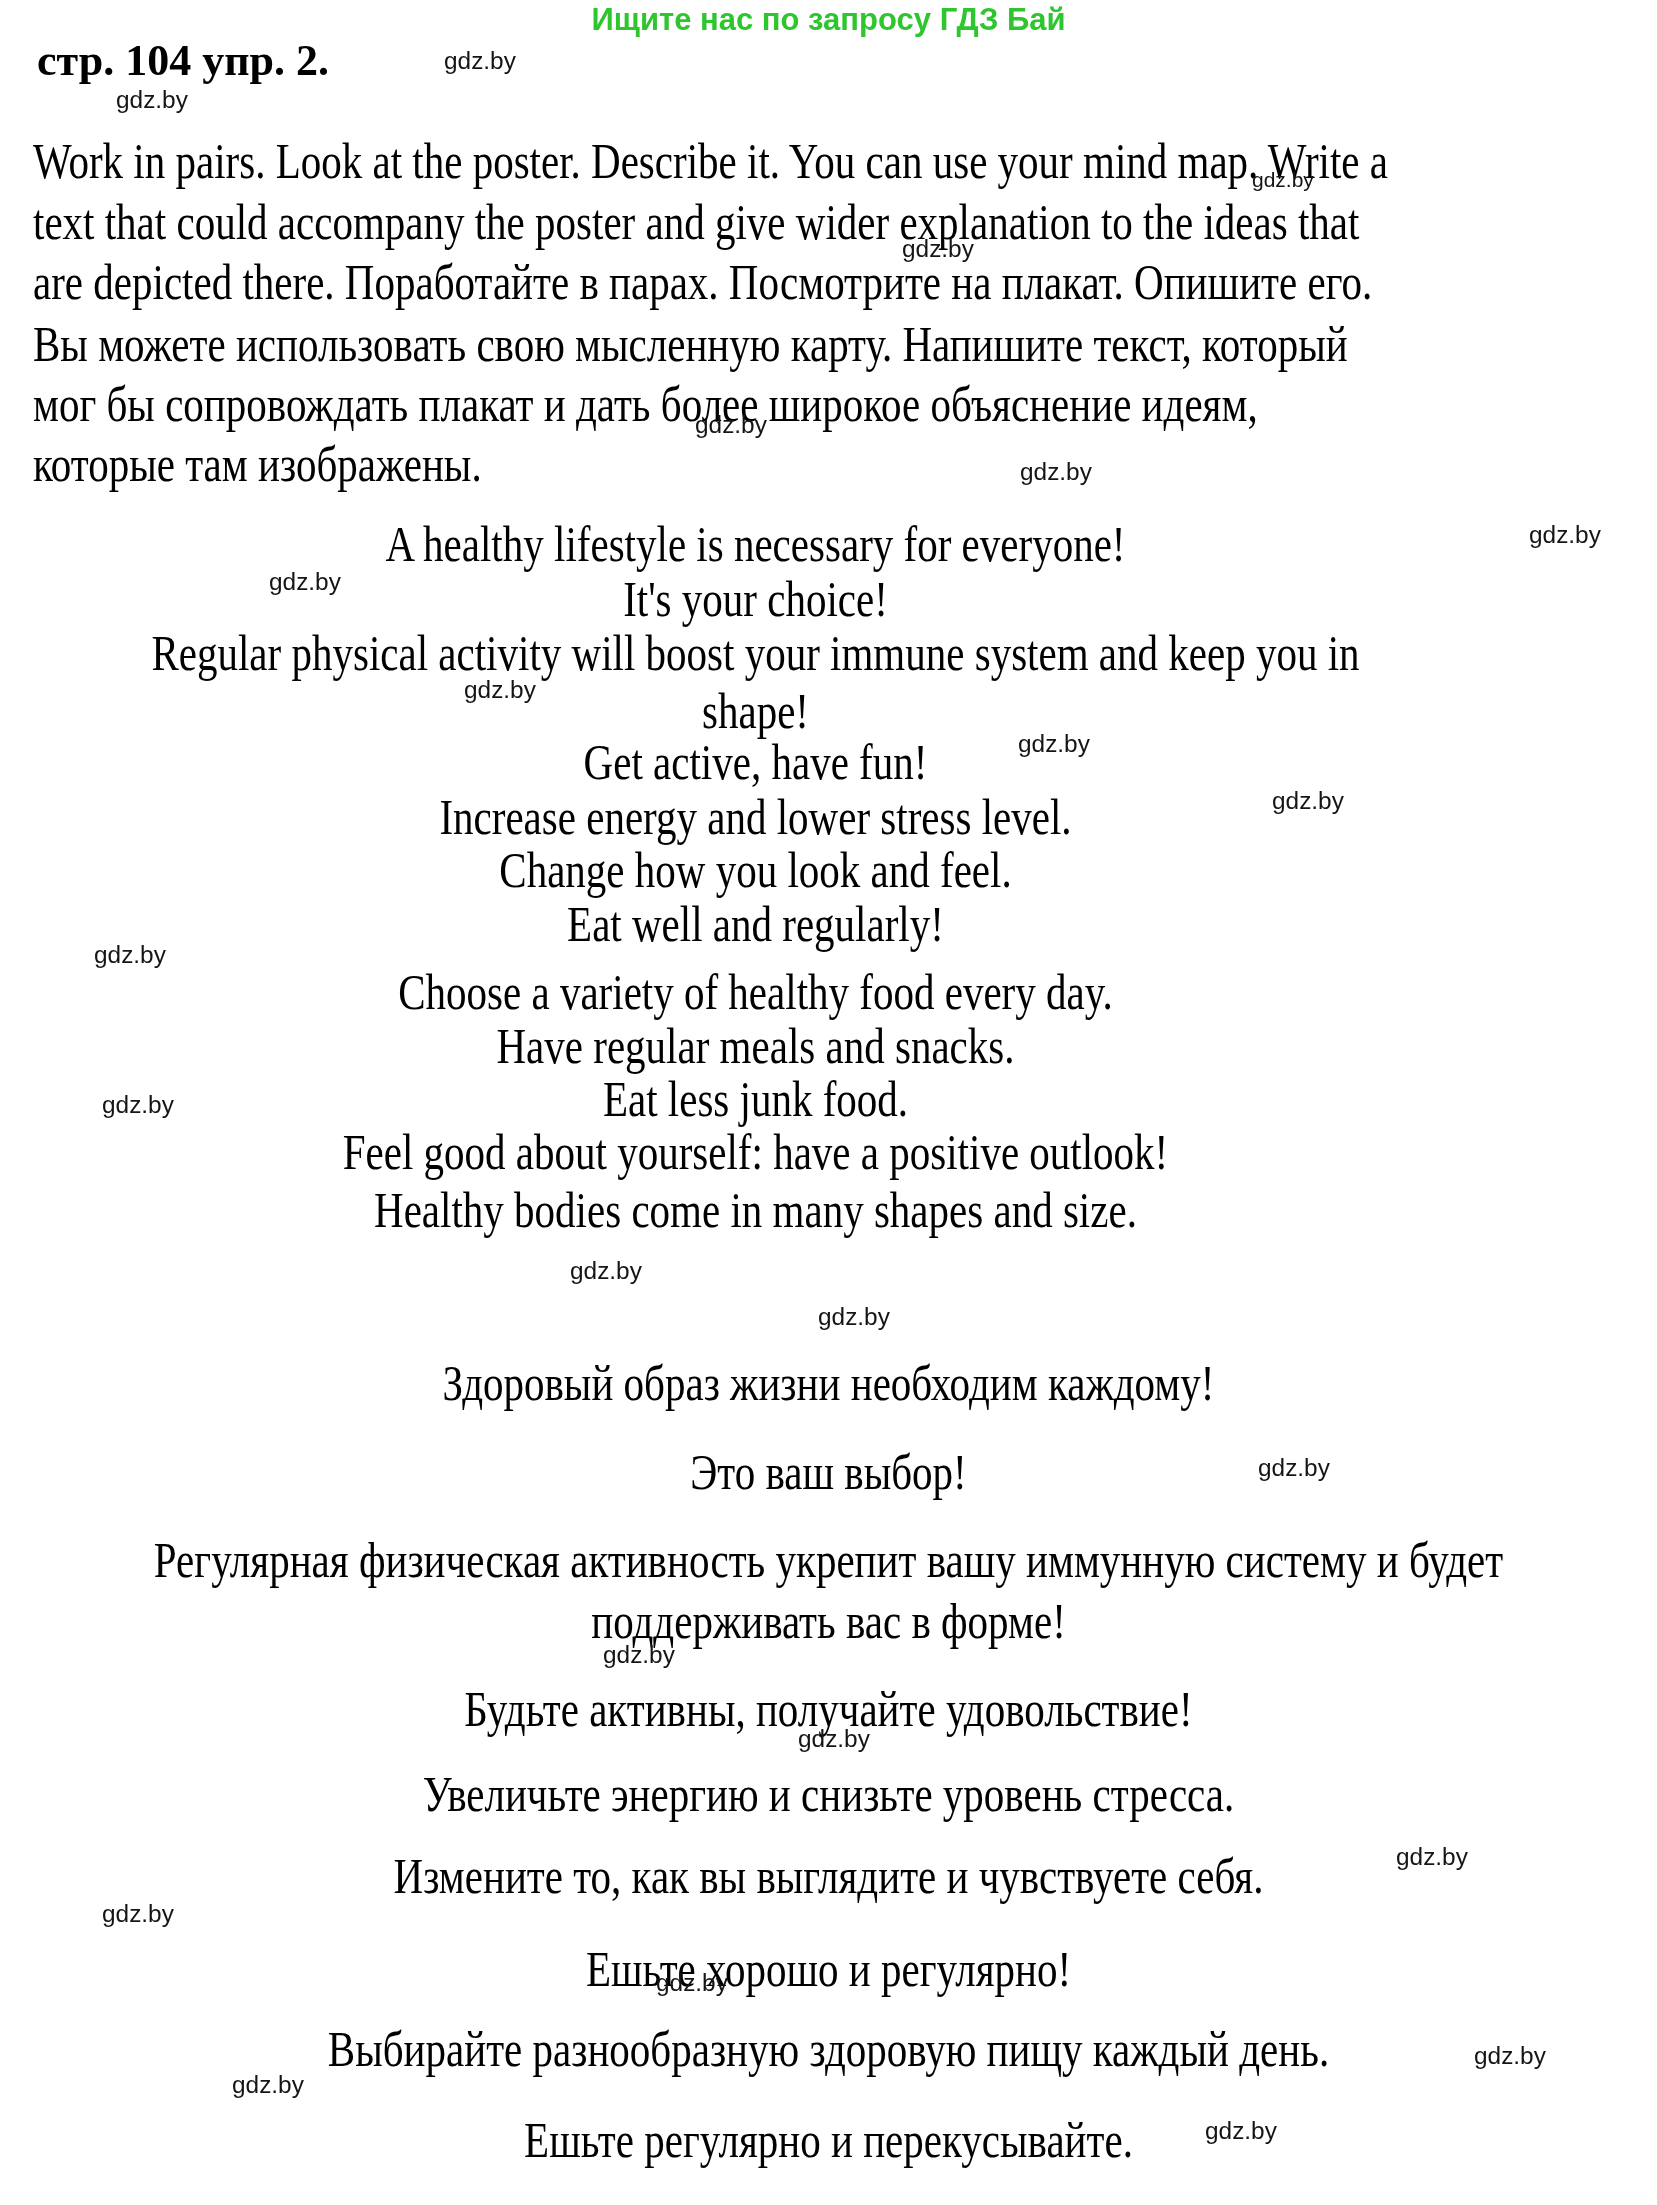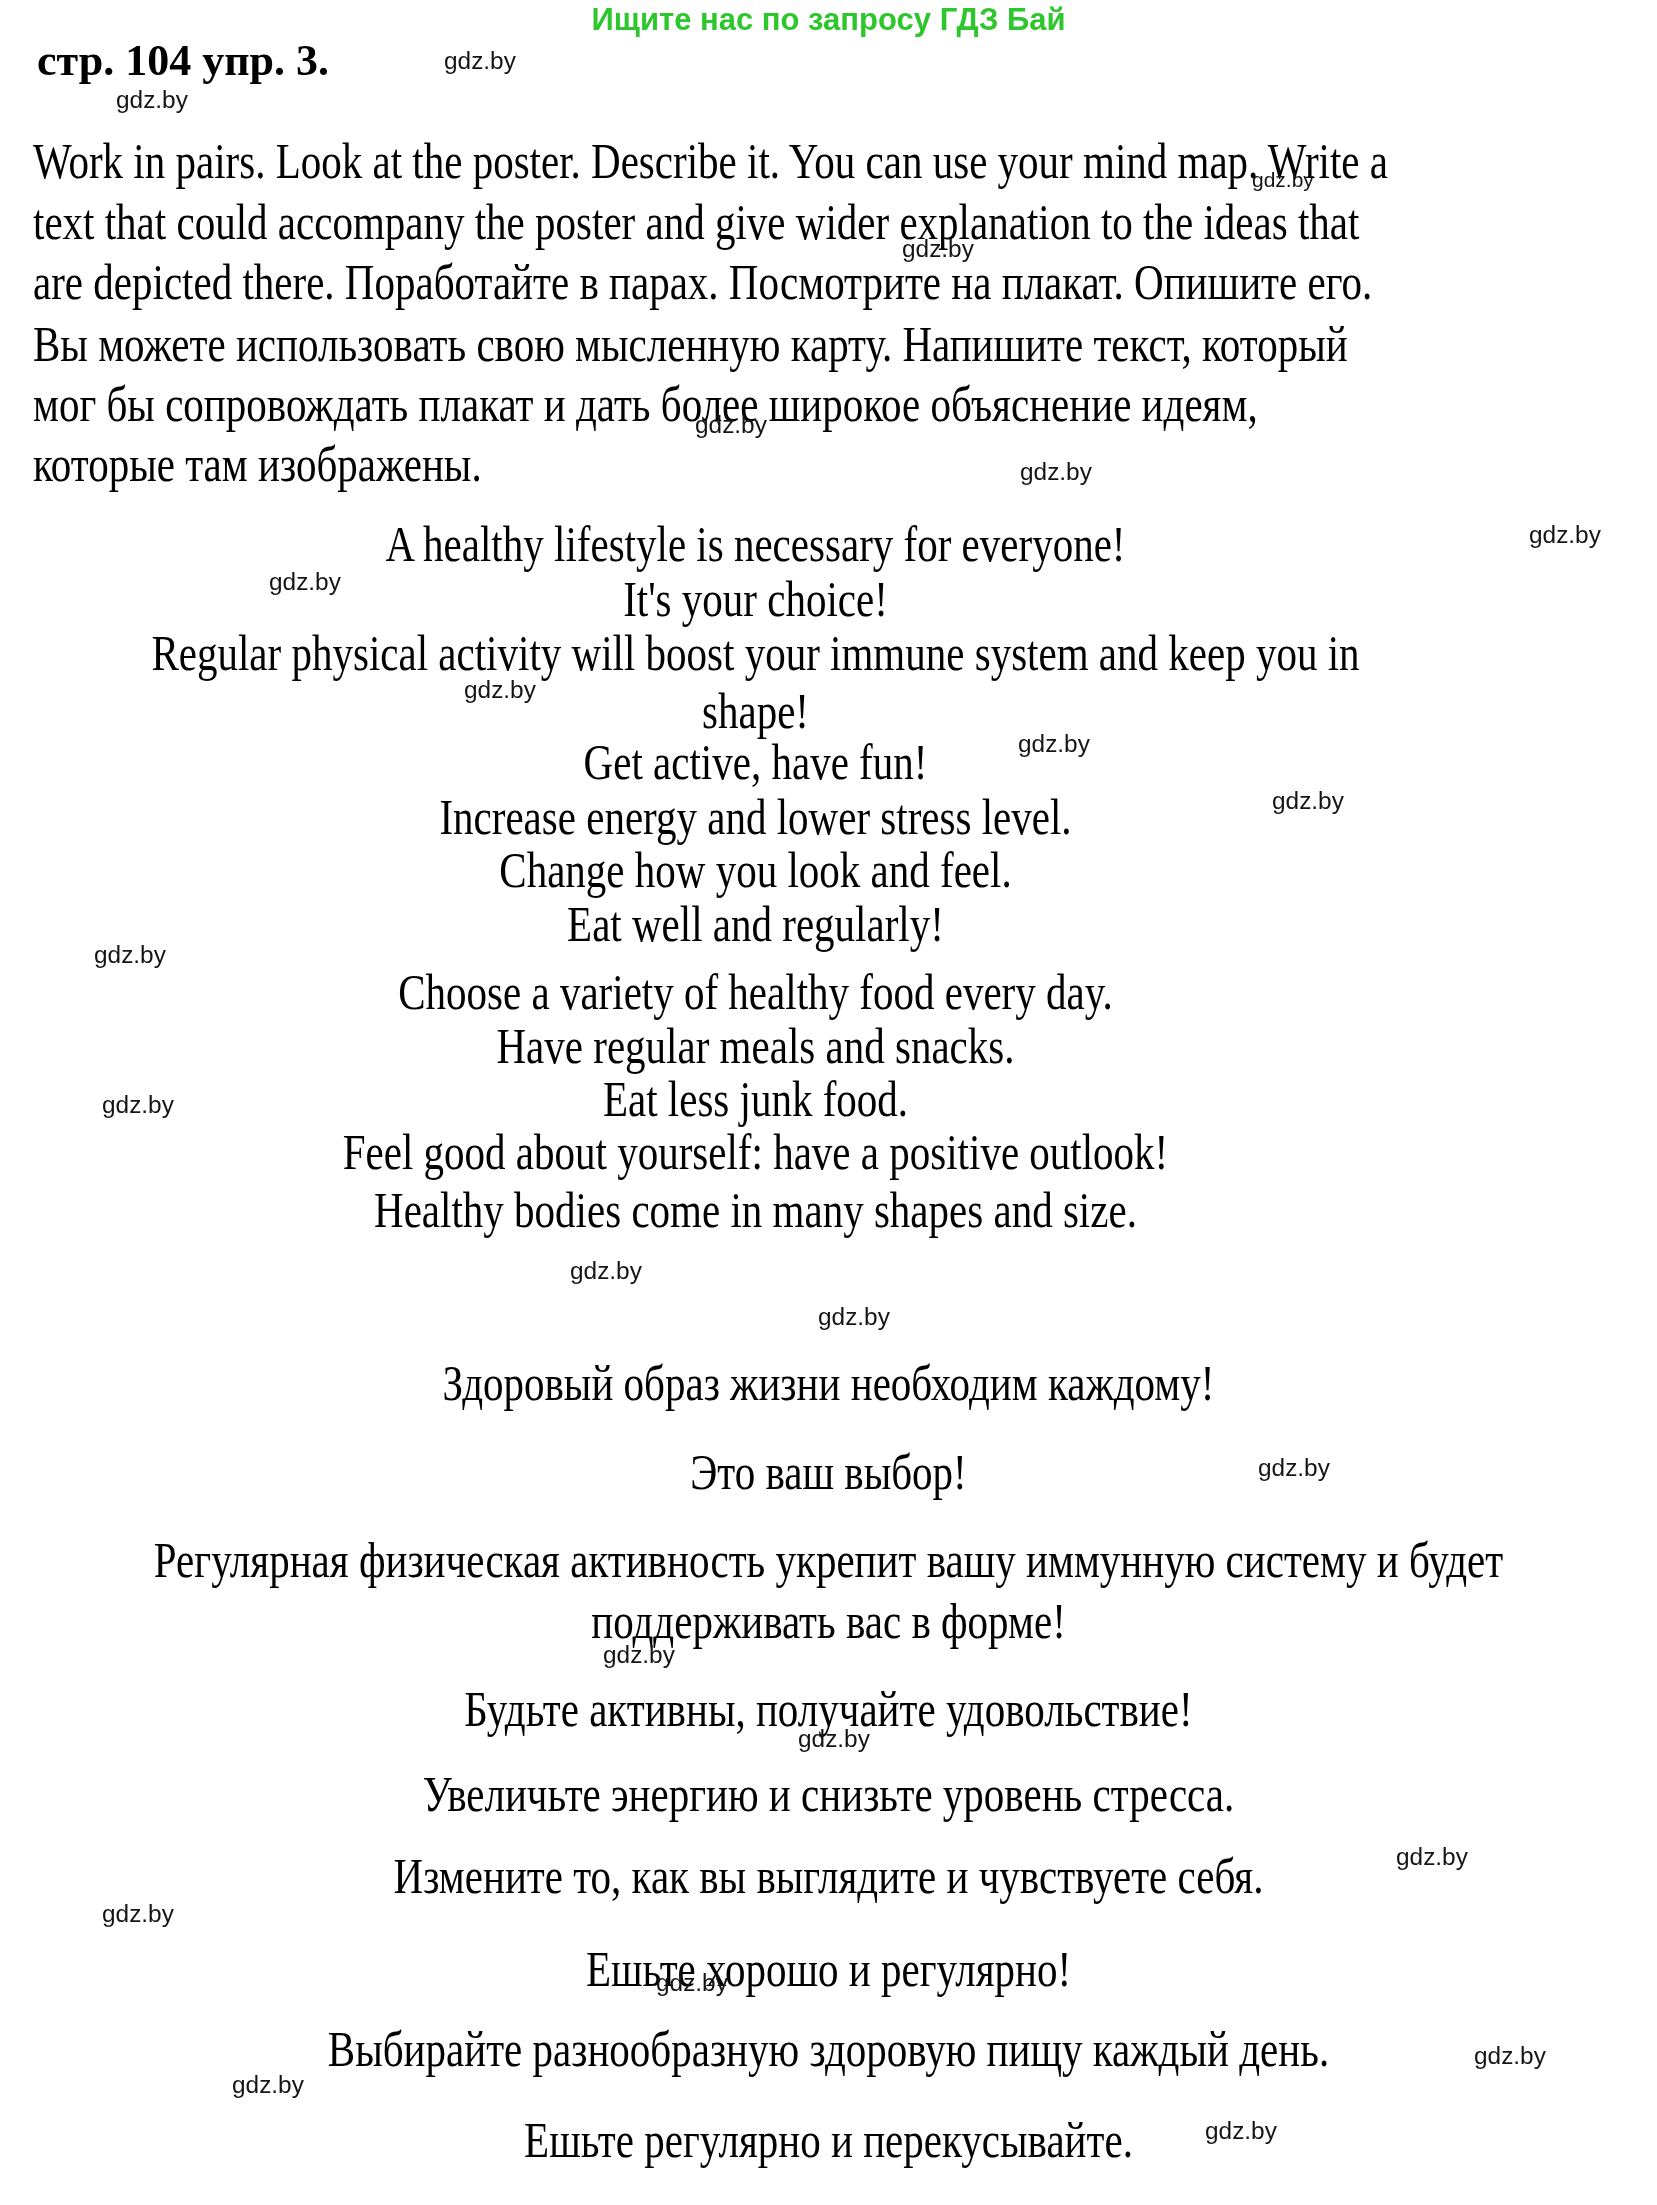--- a/index.html
+++ b/index.html
@@ -92,21 +92,21 @@
     word-spacing:6.5px;
   }
 </style>
 </head>
 <body>
 
 <div class="page">
 
   <div class="promo">Ищите нас по запросу ГДЗ Бай</div>
 
-  <h1 class="title">стр. 104 упр. 3.</h1>
+  <h1 class="title">стр. 104 упр. 2.</h1>
 
   <div>
     <div class="t-line" style="top:130px">Work in pairs. Look at the poster. Describe it. You can use your mind map. Write a</div>
     <div class="t-line" style="top:191px">text that could accompany the poster and give wider explanation to the ideas that</div>
     <div class="t-line" style="top:251px">are depicted there. Поработайте в парах. Посмотрите на плакат. Опишите его.</div>
     <div class="t-line" style="top:313px">Вы можете использовать свою мысленную карту. Напишите текст, который</div>
     <div class="t-line" style="top:373px">мог бы сопровождать плакат и дать более широкое объяснение идеям,</div>
     <div class="t-line" style="top:433px">которые там изображены.</div>
   </div>
 

